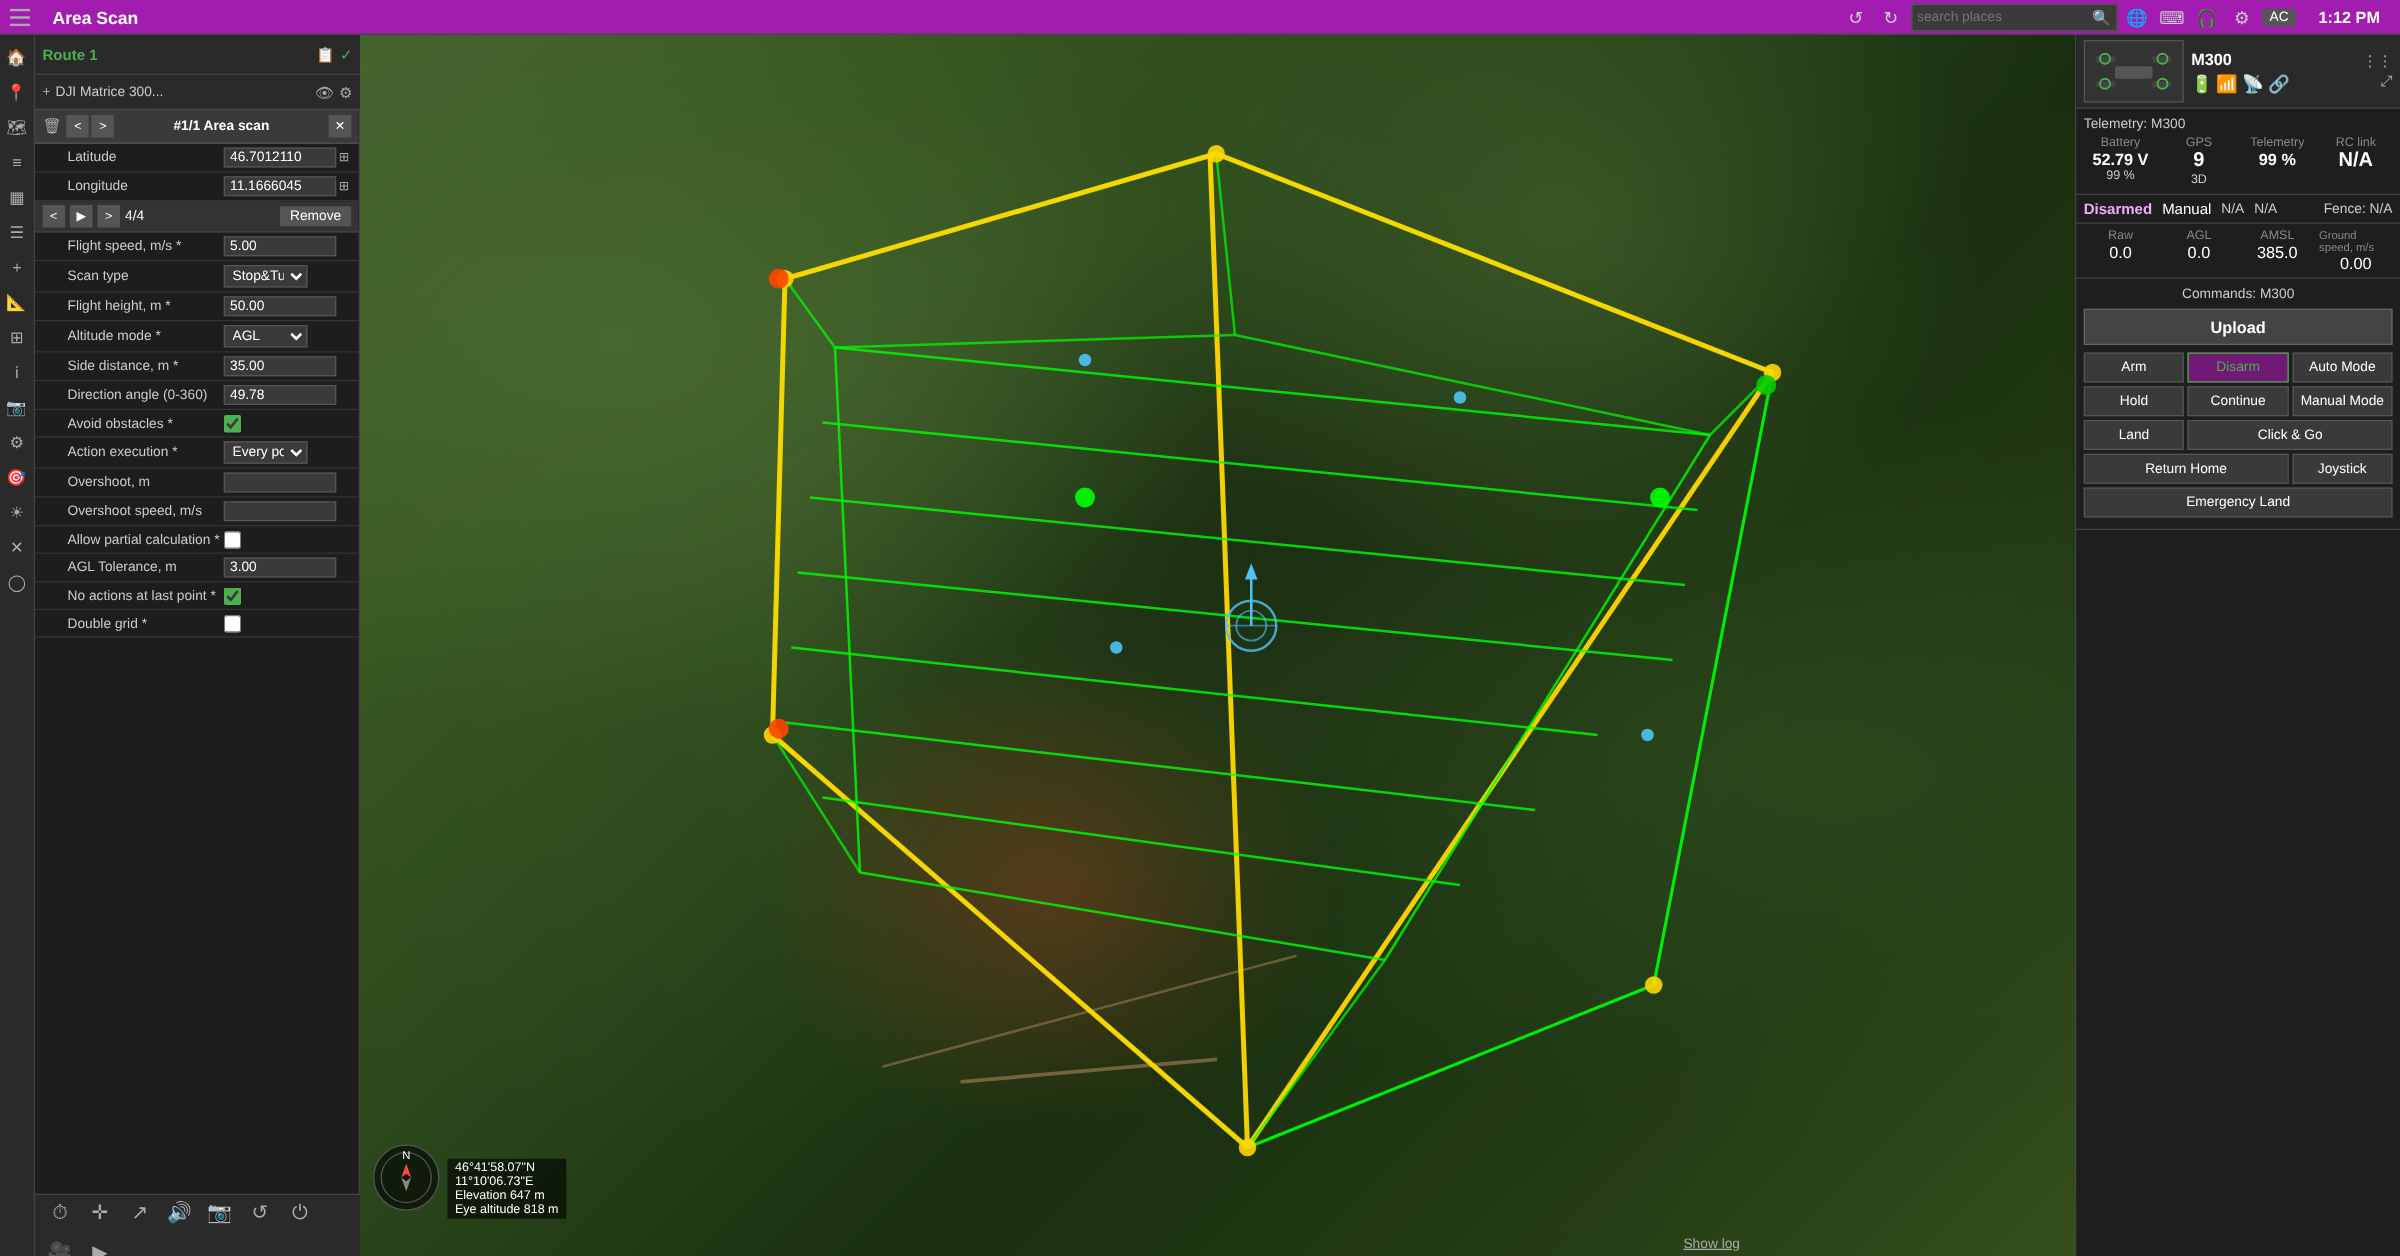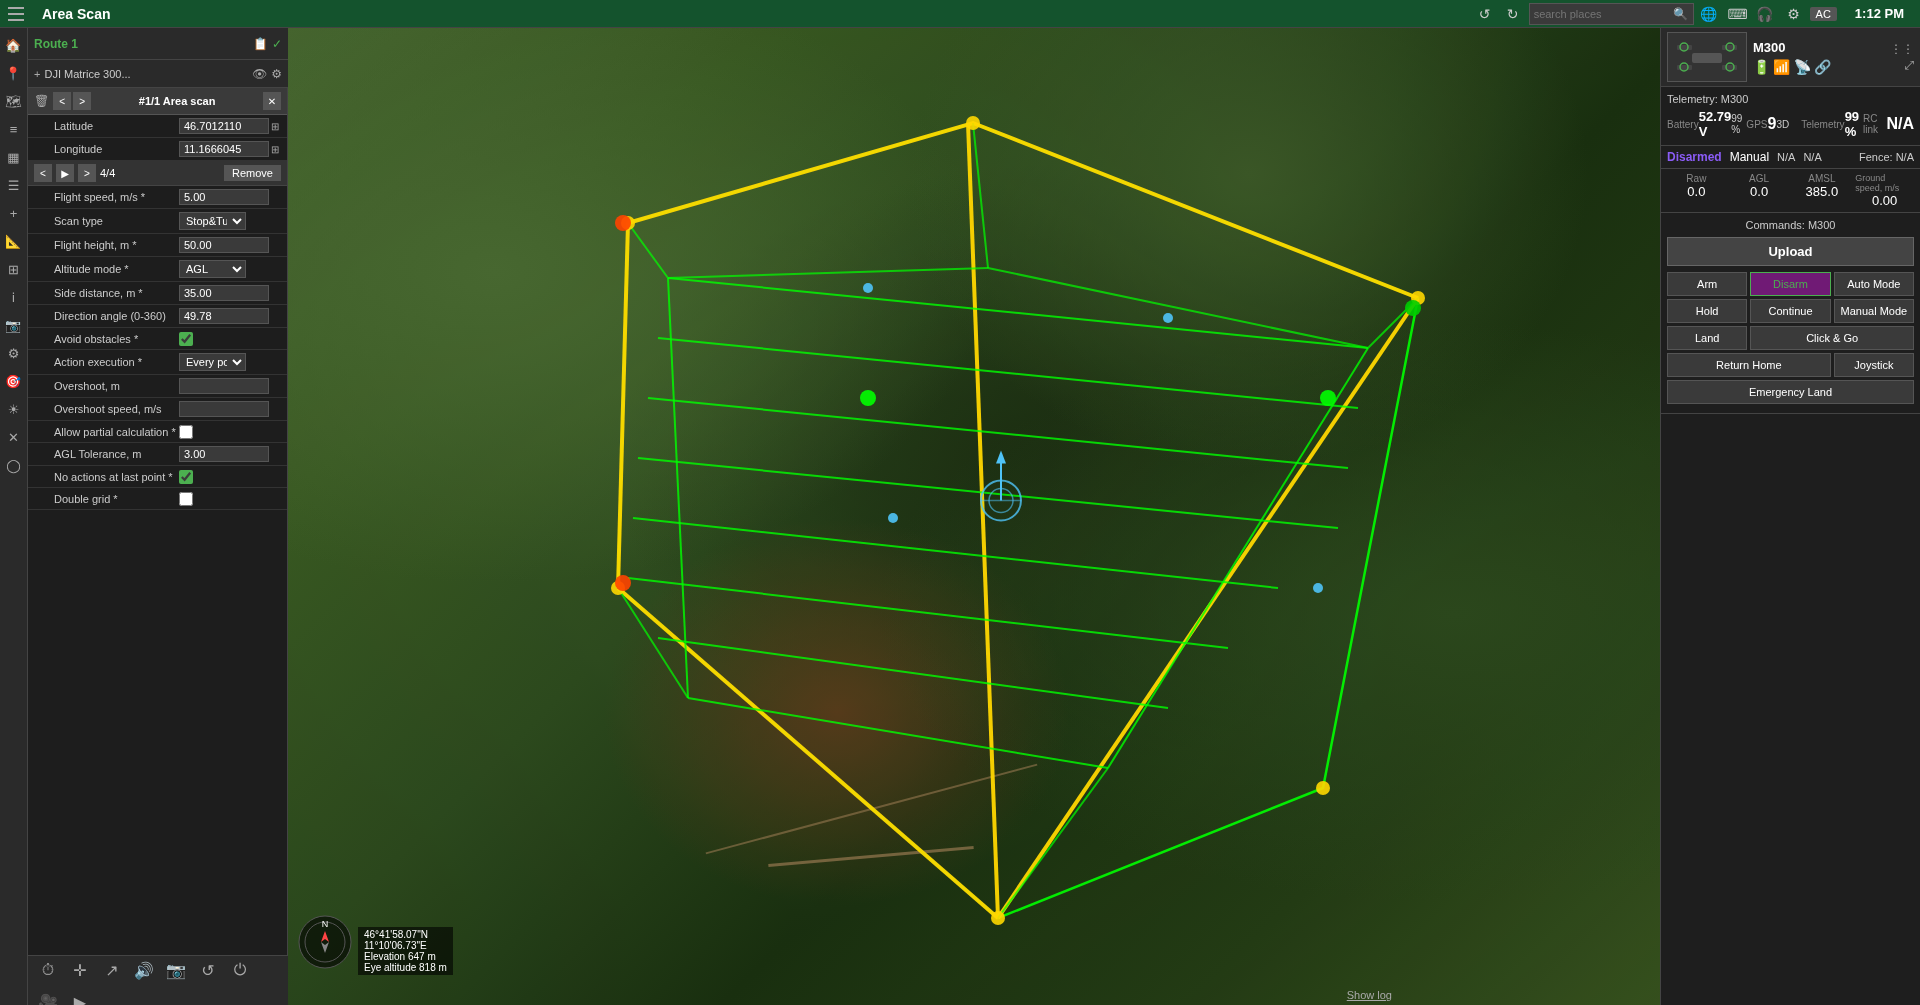--- a/index.html
+++ b/index.html
@@ -1,21 +1,21 @@
 <!DOCTYPE html>
 <html><head>
   <meta charset="utf-8">
   <style>
     * { box-sizing: border-box; margin: 0; padding: 0; }
     body { width: 1920px; height: 1005px; overflow: hidden; background: #1a1a1a; font-family: Arial, sans-serif; font-size: 12px; color: #fff; }
 
     
     #topbar {
       position: absolute; top: 0; left: 0; right: 0; height: 28px;
-      background: #14532d; display: flex; align-items: center;
+      background: #a21caf; display: flex; align-items: center;
       border-bottom: 1px solid #444; z-index: 100;
     }
     #topbar .menu-icon { width: 32px; height: 28px; display: flex; align-items: center; justify-content: center; cursor: pointer; }
     #topbar .app-title { font-size: 14px; font-weight: bold; color: #fff; padding: 0 10px; }
     #topbar .spacer { flex: 1; }
     #topbar .top-icons { display: flex; align-items: center; gap: 4px; padding: 0 6px; }
     #topbar .top-icon { width: 24px; height: 24px; display: flex; align-items: center; justify-content: center; cursor: pointer; color: #ccc; font-size: 14px; }
     #topbar .search-box { display: flex; align-items: center; background: #3a3a3a; border: 1px solid #555; height: 22px; padding: 0 4px; }
     #topbar .search-box input { background: transparent; border: none; color: #ccc; font-size: 11px; width: 140px; outline: none; }
     #topbar .time { color: #fff; font-size: 13px; padding: 0 10px; font-weight: bold; }
@@ -129,31 +129,31 @@
     .drone-icon { color: #4CAF50; font-size: 14px; }
 
     
     #telemetry {
       padding: 6px; border-bottom: 1px solid #444;
     }
     .telemetry-title { color: #ccc; font-size: 11px; margin-bottom: 4px; }
     .telemetry-grid {
       display: grid; grid-template-columns: 1fr 1fr 1fr 1fr; gap: 4px;
     }
-    .telem-col { display: flex; flex-direction: row; align-items: center; }
+    .telem-col { display: flex; flex-direction: column; align-items: center; }
     .telem-label { color: #888; font-size: 10px; }
     .telem-value { color: #fff; font-size: 16px; font-weight: bold; }
     .telem-sub { color: #ccc; font-size: 10px; }
 
     
     .status-row {
       display: flex; align-items: center; gap: 8px; padding: 4px 6px;
       border-bottom: 1px solid #444;
     }
-    .badge-yellow { background: transparent; color: #8b5cf6; font-size: 12px; font-weight: bold; }
+    .badge-yellow { background: transparent; color: #f0abfc; font-size: 12px; font-weight: bold; }
     .badge-white { color: #fff; font-size: 12px; }
     .badge-right { margin-left: auto; color: #ccc; font-size: 11px; }
 
     
     .alt-speed-row {
       display: grid; grid-template-columns: 1fr 1fr 1fr 1fr; gap: 4px;
       padding: 4px 6px; border-bottom: 1px solid #444;
     }
     .alt-col { display: flex; flex-direction: column; align-items: center; }
     .alt-label { color: #888; font-size: 10px; }

